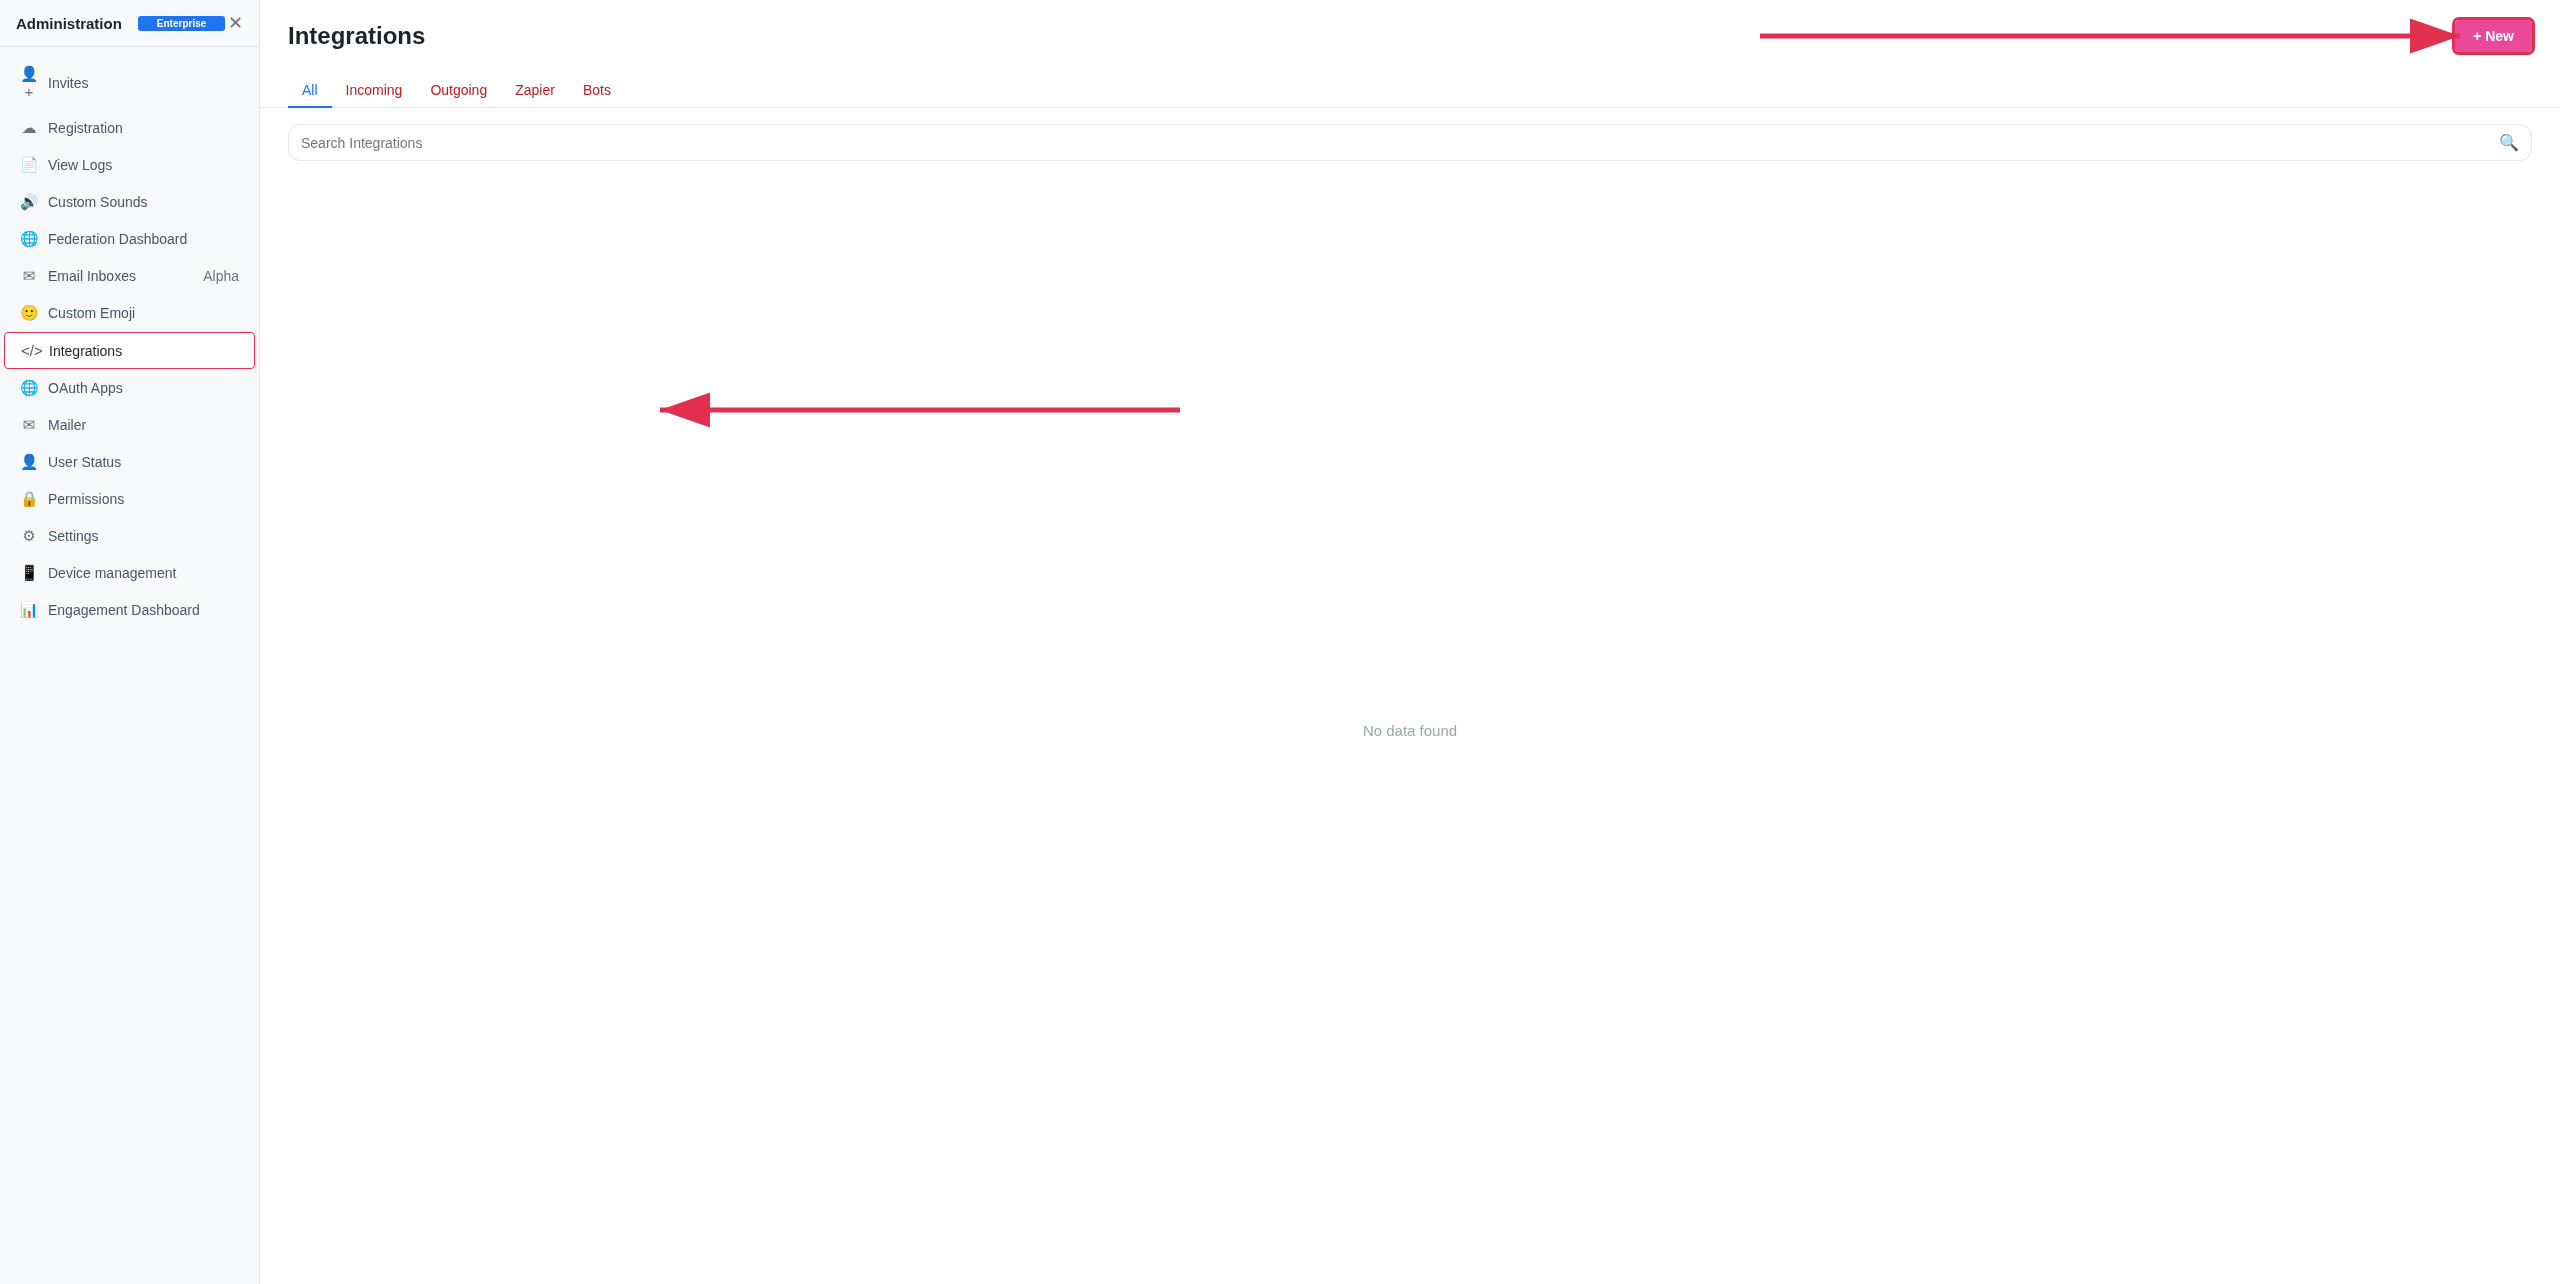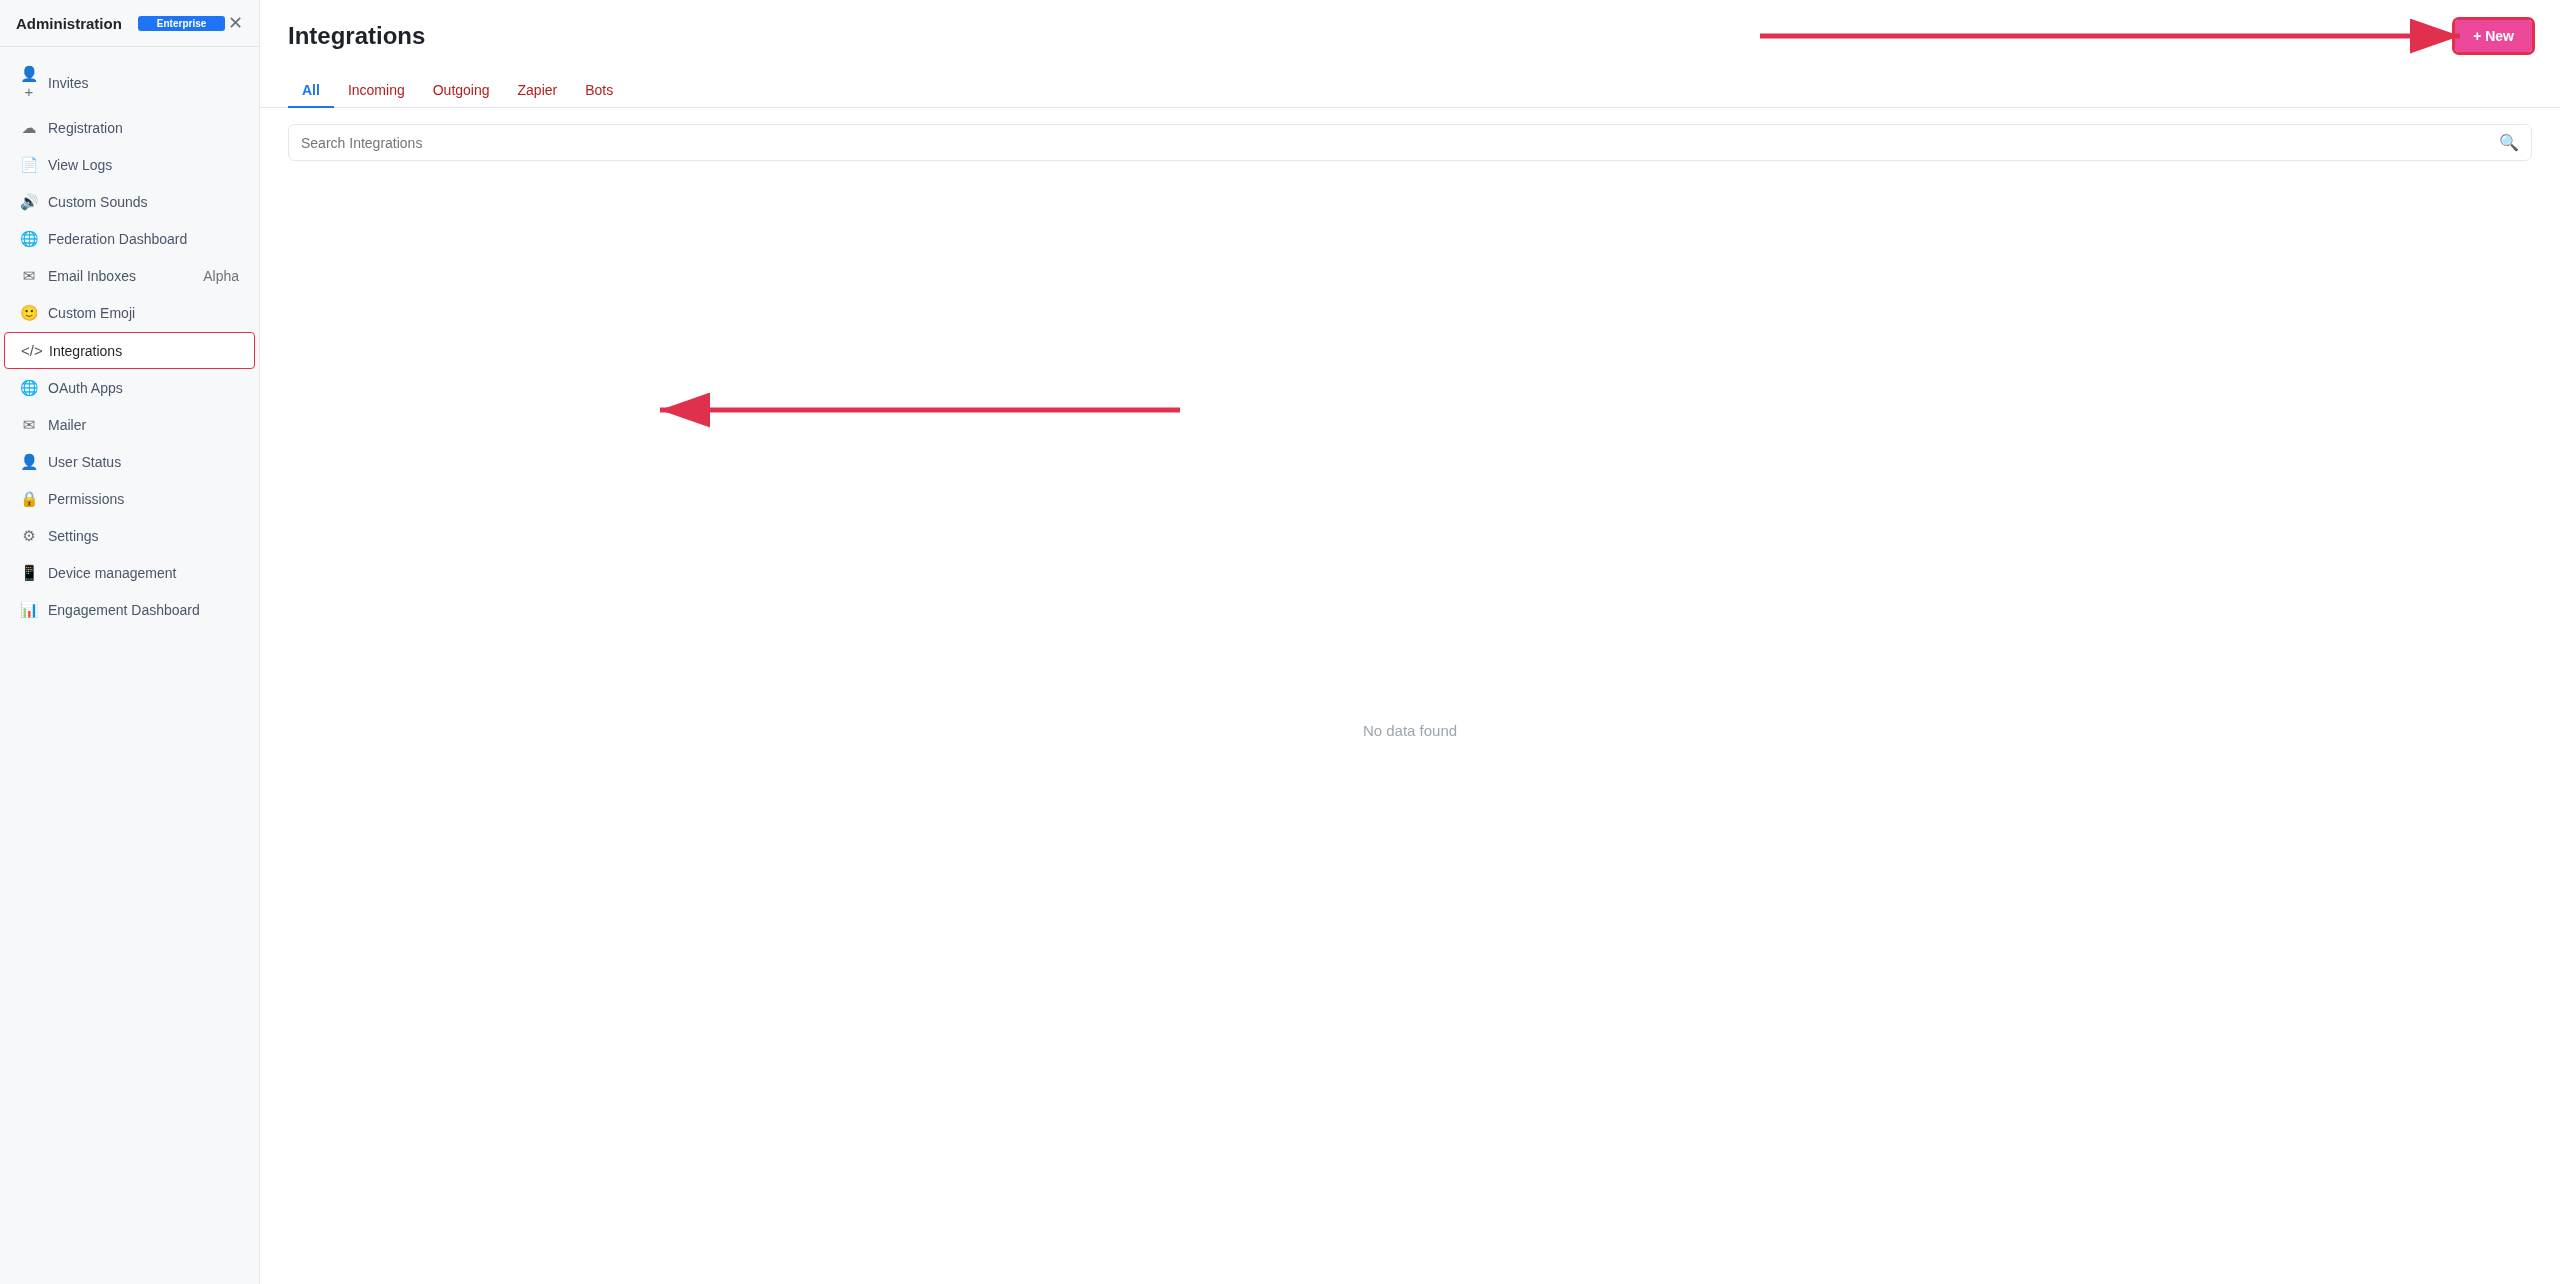--- a/index.html
+++ b/index.html
@@ -133,32 +133,32 @@
       cursor: pointer;
       color: #b91c1c;
       font-size: 14px;
       font-weight: 400;
       border-bottom: 2px solid transparent;
       margin-bottom: -1px;
     }
     .tab.active {
       color: #1d74f5;
       border-bottom: 2px solid #1d74f5;
-      font-weight: 700;
+      font-weight: 400;
     }
 
     
     .search-area {
       padding: 16px 28px;
     }
     .search-box {
       display: flex;
       align-items: center;
       border: 1px solid #e4e7ea;
-      border-radius: 7px;
+      border-radius: 12px;
       padding: 8px 12px;
       gap: 8px;
       background: #fff;
     }
     .search-input {
       flex: 1;
       border: none;
       outline: none;
       font-size: 14px;
       color: #4a5568;

